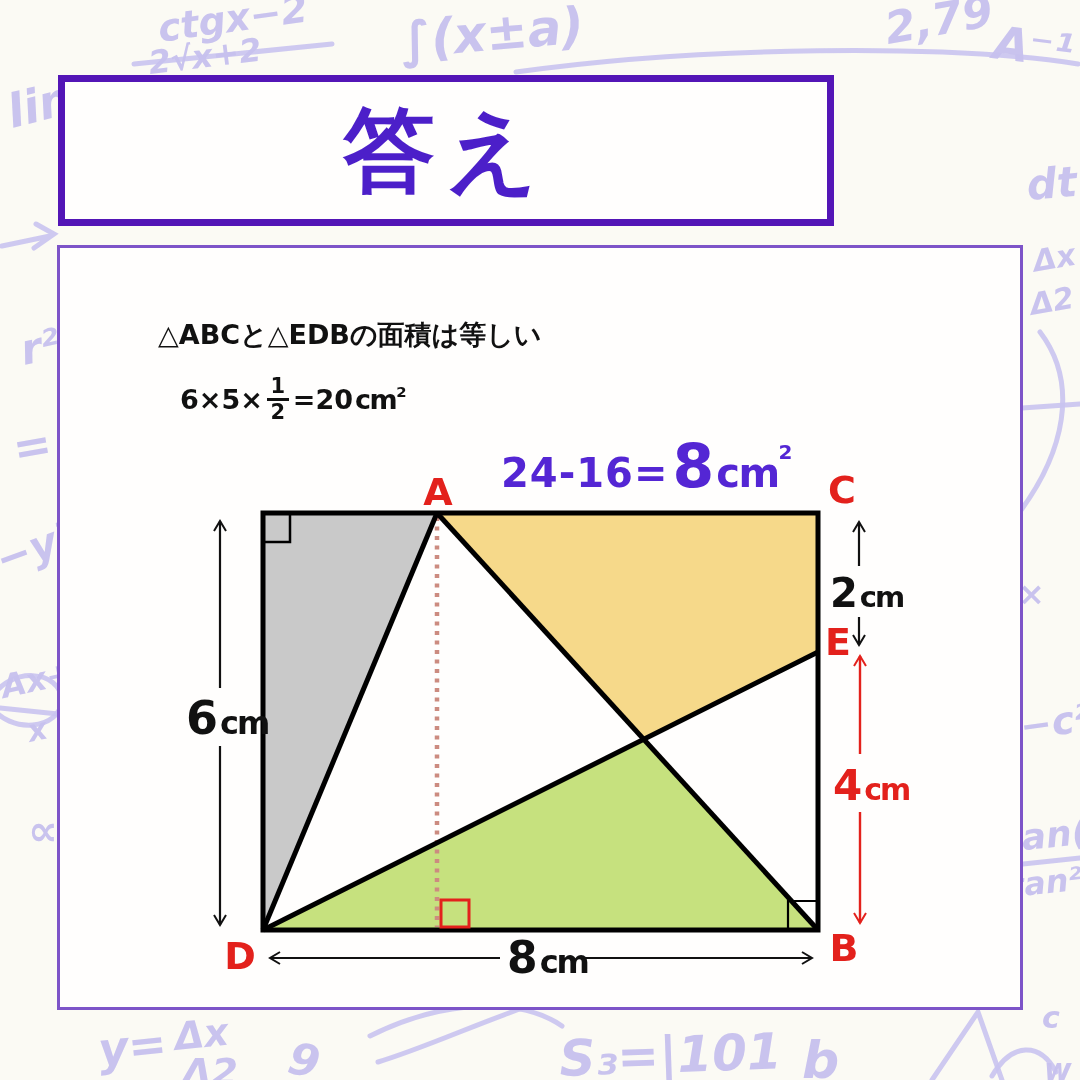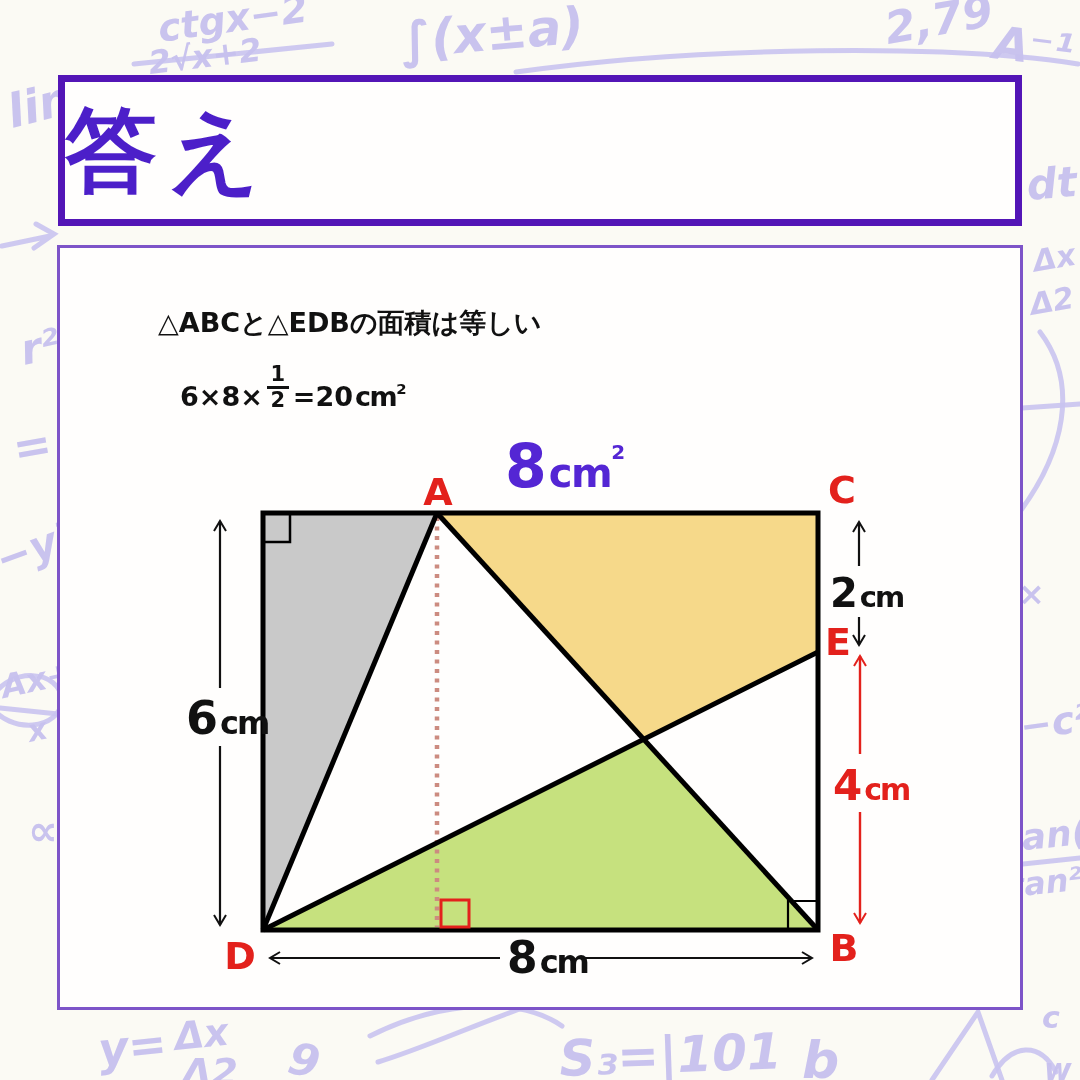--- a/index.html
+++ b/index.html
@@ -11,34 +11,34 @@
   }
   .layer{position:absolute;left:0;top:0;width:1080px;height:1080px;}
   svg text{user-select:none;}
 
   
   .bg-formula{fill:#c7c1ee;font-style:italic;font-weight:bold;opacity:.95;}
   .bg-stroke{stroke:#c9c3ef;stroke-width:5;fill:none;stroke-linecap:round;opacity:.9;}
 
   
   .title-box{
-    position:absolute;left:58px;top:75px;width:964px;height:151px;
+    position:absolute;left:58px;top:75px;width:776px;height:151px;
     background:#fffefd;border:7px solid #5315b6;box-sizing:border-box;
-    display:flex;align-items:center;justify-content:flex-start;
+    display:flex;align-items:center;justify-content:center;
   }
   .title-text{
     font-size:92px;font-weight:800;color:#4c1fc9;letter-spacing:10px;
   }
 
   
   .content-box{
     position:absolute;left:57px;top:245px;width:966px;height:765px;
     background:#fffefd;border:3px solid #7d54c8;box-sizing:border-box;
   }
-  .sol-line{position:absolute;display:flex;align-items:flex-end;font-weight:600;font-size:27px;white-space:nowrap;}
+  .sol-line{position:absolute;display:flex;align-items:center;font-weight:600;font-size:27px;white-space:nowrap;margin-top:12px;}
   .line1{left:98px;top:57px;}
   .line1 .formula{margin-left:30px;}
   .line2{left:98px;top:115px;}
   .line2 .formula{margin-left:22px;}
   .cm{font-weight:700;letter-spacing:-1.5px;margin-left:2px;}
   .cm sup{font-size:.55em;position:relative;top:-2px;letter-spacing:0;}
   .frac{display:inline-flex;flex-direction:column;align-items:center;margin:0 4px;line-height:1;}
   .frac .num,.frac .den{font-size:21px;font-weight:600;padding:1px 2px;}
   .frac .bar{width:22px;height:2.5px;background:#111;}
   .answer-line{
@@ -111,31 +111,32 @@
   <span class="title-text">答え</span>
 </div>
 
 <div class="content-box">
 
   <div class="sol-line line1">
     <span>△ABCと△EDBの面積は等しい</span>
   </div>
 
   <div class="sol-line line2">
-    <span class="formula"><span>6×8×</span></span>
+    <span class="formula"><span>6×5×</span></span>
     <span class="frac">
       <span class="num">1</span>
       <span class="bar"></span>
       <span class="den">2</span>
     </span>
     <span>=20</span>
       <span class="cm"><span>cm</span><sup>2</sup></span>
   </div>
 
   <div class="answer-line">
+    <span class="answer-prefix">24-16=</span>
     <span class="answer-value">8</span>
     <span class="cm"><span>cm</span><sup>2</sup></span>
   </div>
 </div>
 
 <svg class="layer diagram" viewBox="0 0 1080 1080">
   <defs>
     <marker id="ah-black" markerUnits="userSpaceOnUse" markerWidth="16" markerHeight="16" refX="11" refY="7" orient="auto">
       <path d="M1,1 L11,7 L1,13" fill="none" stroke="#111" stroke-width="2"></path>
     </marker>

